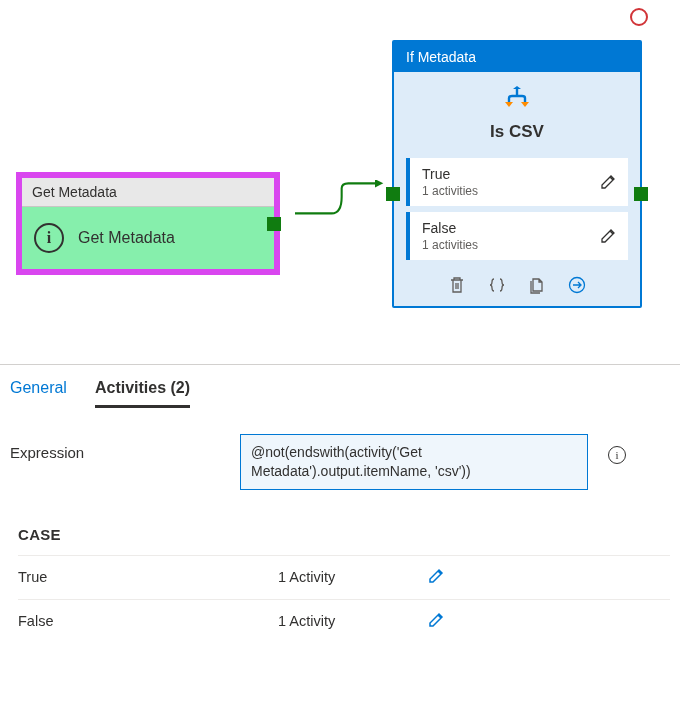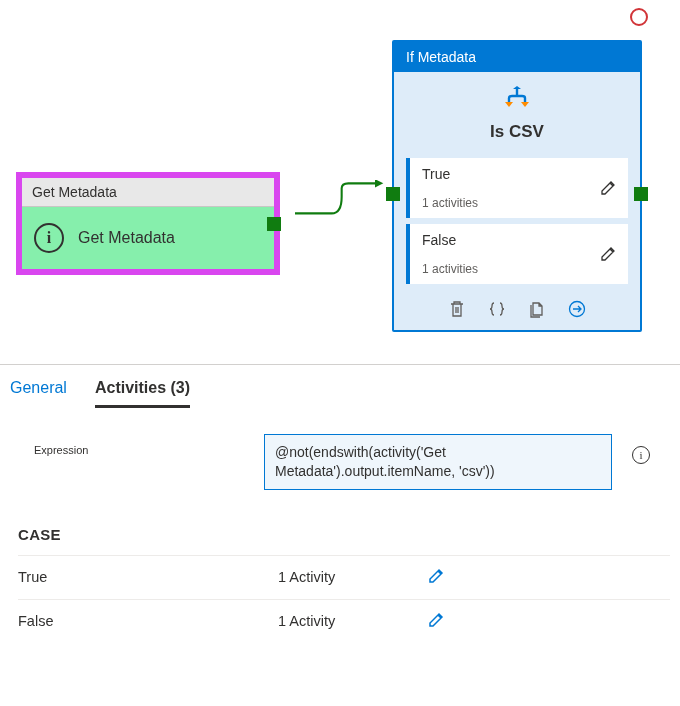--- a/index.html
+++ b/index.html
@@ -119,21 +119,21 @@
     align-items: center;
     justify-content: space-between;
   }
   .case-text .case-name {
     font-size: 14px;
     color: #323130;
   }
   .case-text .case-sub {
     font-size: 12px;
     color: #605e5c;
-    margin-top: 14px;
+    margin-top: 2px;
   }
   .pencil {
     width: 16px;
     height: 16px;
     cursor: pointer;
   }
   .node-if-toolbar {
     display: flex;
     gap: 22px;
     justify-content: center;
@@ -183,23 +183,22 @@
     border-bottom: 3px solid #323130;
   }
   .expr-row {
     display: flex;
     align-items: flex-start;
     gap: 20px;
     padding: 26px 10px 10px 10px;
   }
   .expr-label {
     width: 210px;
-    font-size: 11px;
+    font-size: 15px;
     padding-top: 10px;
-    margin-left: 24px;
   }
   .expr-input {
     flex: 0 0 348px;
     border: 1px solid #0078d4;
     background: #eff6fc;
     padding: 8px 10px;
     font-size: 14px;
     min-height: 44px;
     line-height: 1.35;
     font-family: inherit;
@@ -308,21 +307,21 @@
           <path d="M5 9 L12 9 M10 6 L13 9 L10 12" stroke="#0078d4" stroke-width="1.3" fill="none"></path>
         </svg>
     </div>
   </div>
 </div>
 
 <div class="panel-sep"></div>
 
 <div class="tabs">
   <div class="tab">General</div>
-  <div class="tab active">Activities (3)</div>
+  <div class="tab active">Activities (2)</div>
 </div>
 
 <div class="expr-row">
   <div class="expr-label">Expression</div>
   <div class="expr-input">@not(endswith(activity('Get Metadata').output.itemName, 'csv'))</div>
   <div class="expr-info">i</div>
 </div>
 
 <div class="case-table">
   <div class="case-table-header">

